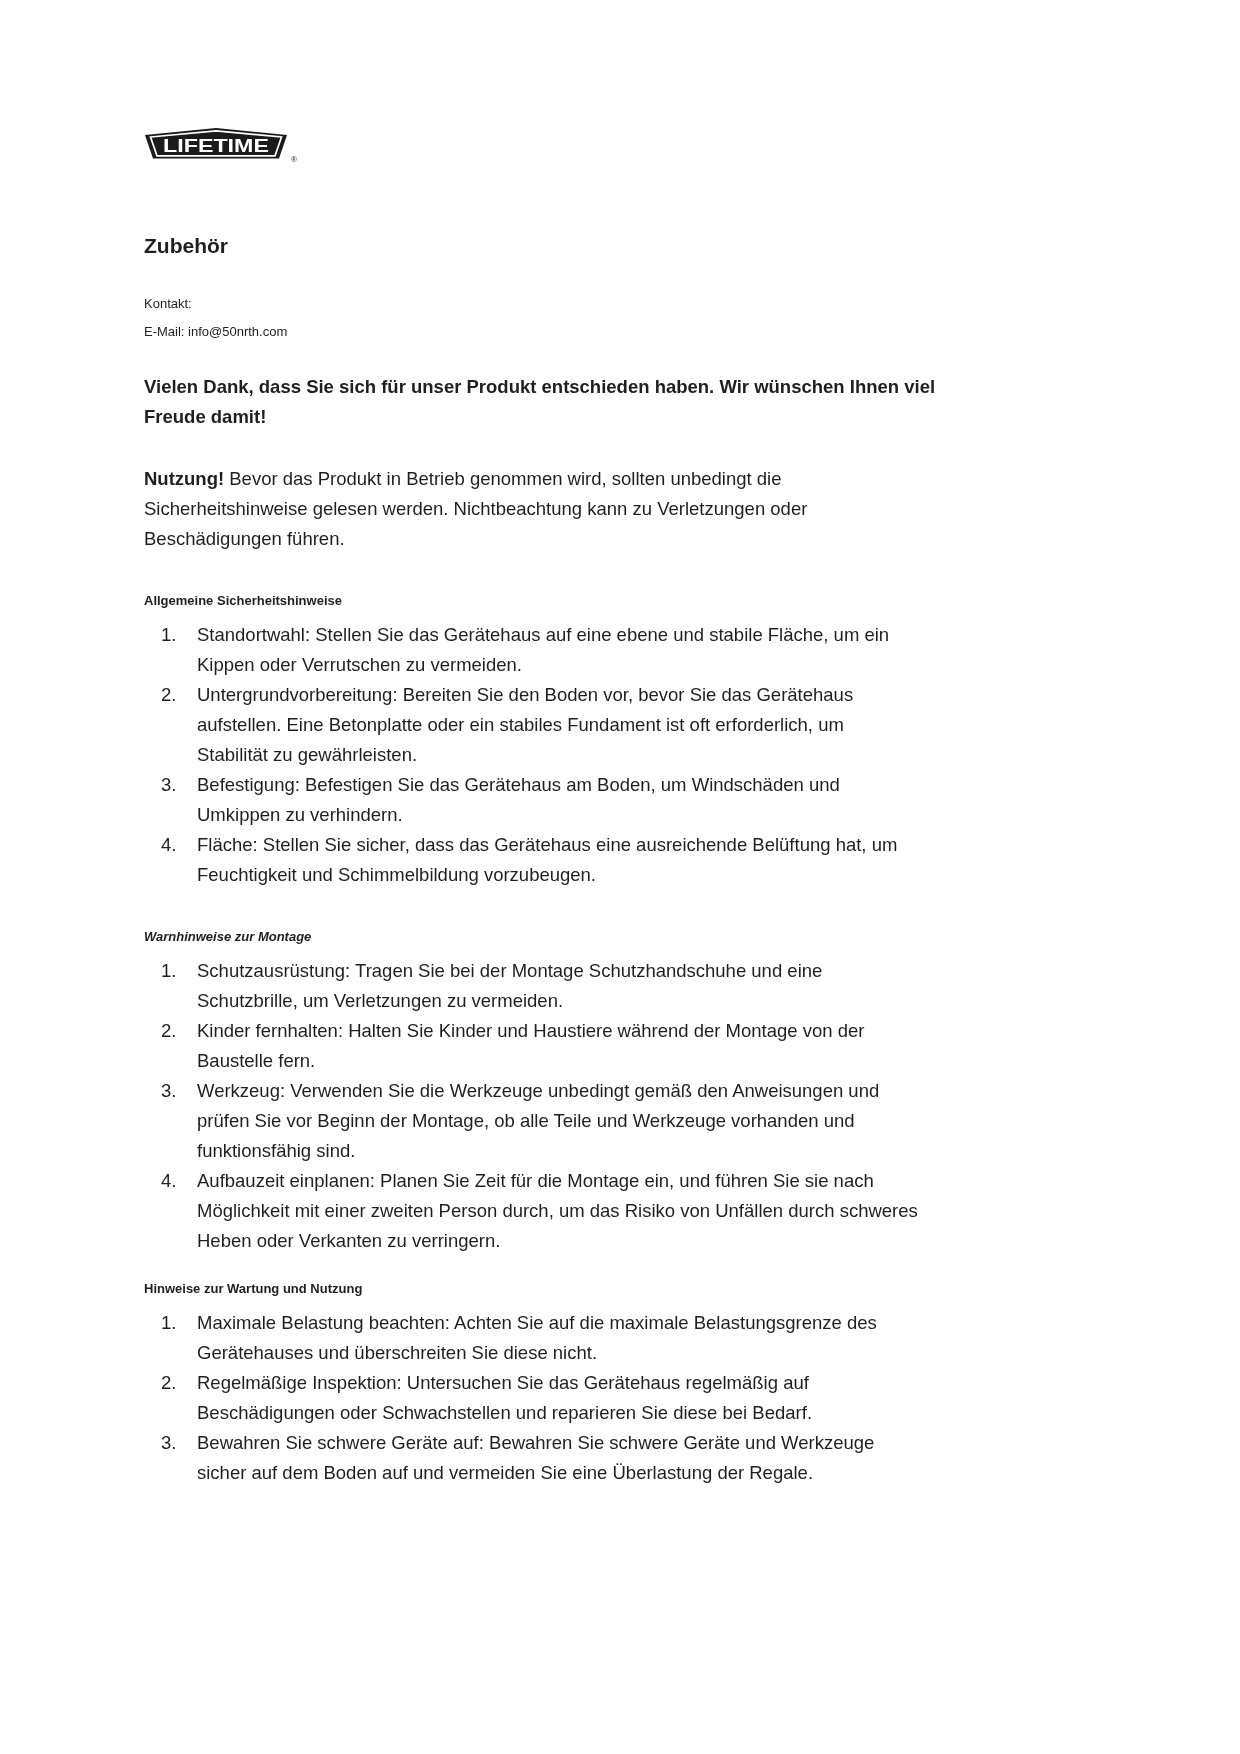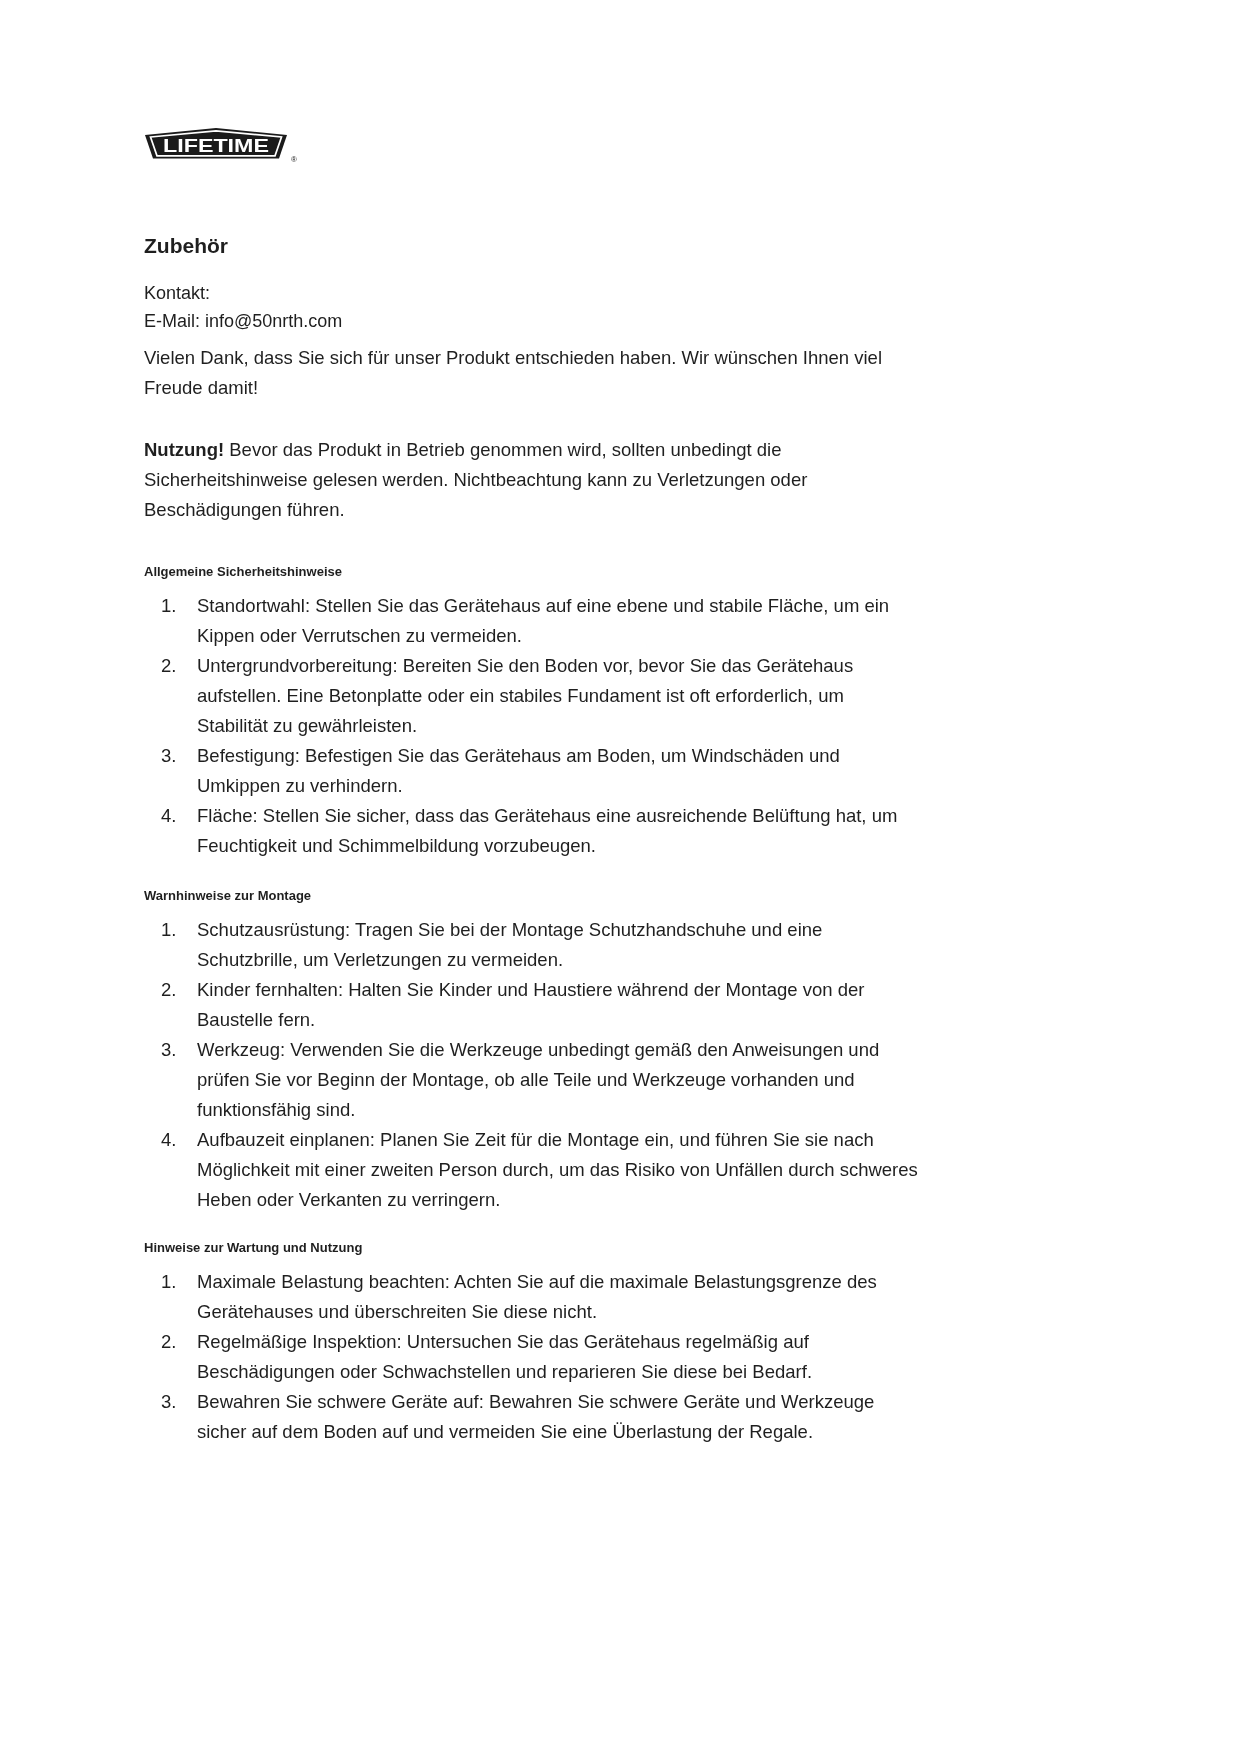--- a/index.html
+++ b/index.html
@@ -13,32 +13,32 @@
   
   .logo{position:relative;width:144px;height:32px;}
   .logo svg{display:block;width:144px;height:32px;}
   .logo .reg{position:absolute;right:-9px;bottom:-5px;font-size:8px;color:#1b1b1b;}
 
   
   .title{margin-top:70px;font-size:21px;font-weight:bold;line-height:33px;}
   .title div{white-space:pre-wrap;}
 
   
-  .contact{margin-top:17px;font-size:18px;line-height:28px;}
+  .contact{margin-top:28px;font-size:13px;line-height:28px;}
 
   
   .para{font-size:18.5px;line-height:30px;white-space:pre-wrap;}
-  .para.intro{margin-top:8px;}
+  .para.intro{margin-top:26px;font-weight:bold;}
   .para.warning{margin-top:32px;}
   .para b{font-weight:bold;}
 
   
   .sec-h{font-size:13px;font-weight:bold;line-height:30px;}
   .sec-h.h1{margin-top:32px;}
-  .sec-h.h2{margin-top:20px;}
+  .sec-h.h2{margin-top:32px;font-style:italic;}
   .sec-h.h3{margin-top:18px;}
   ol.items{list-style:none;margin:4px 0 0 0;padding:0;}
   ol.items li{
     position:relative;padding-left:53px;font-size:18.5px;line-height:30px;
     white-space:pre-wrap;
   }
   ol.items .num{position:absolute;left:17px;top:0;white-space:normal;}
   ol.items b{font-weight:normal;}
 </style>
 </head>

